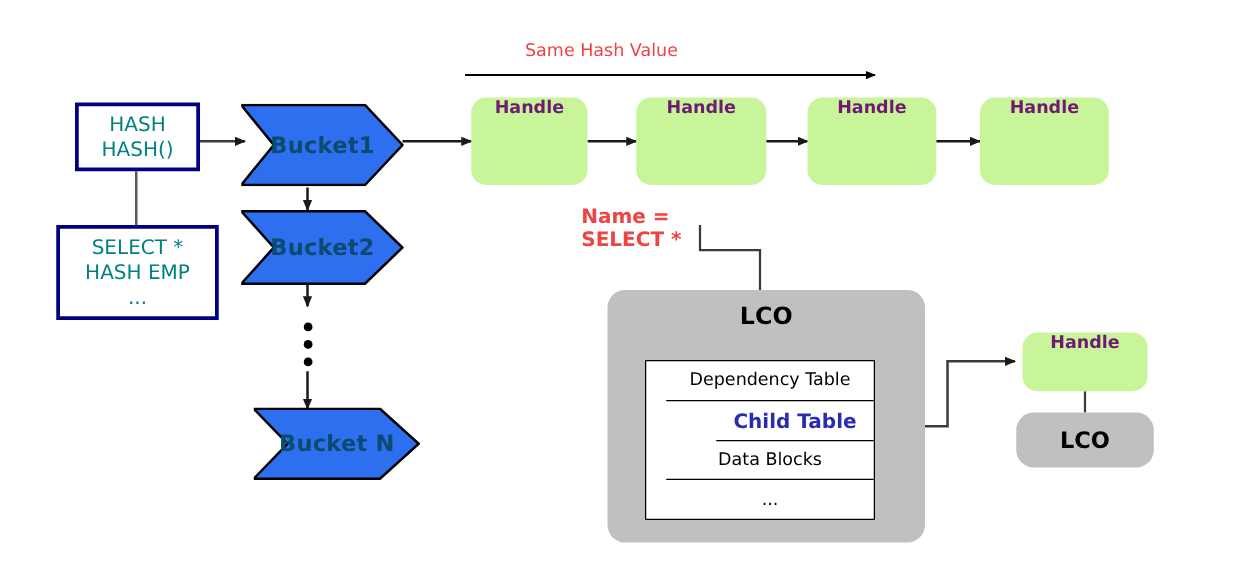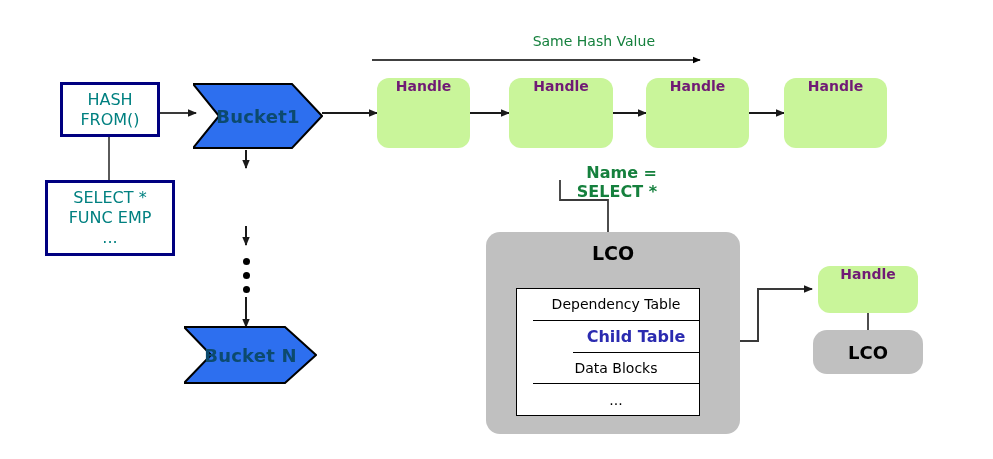--- a/index.html
+++ b/index.html
@@ -104,22 +104,22 @@
   .lcotable .trow.hl{
     color:#2b2bb0;
     font-weight:bold;
     font-size:16px;
     margin-left:40px;
   }
 
   
   .annot{
     position:absolute;
-    color:#15803d;
-    text-align:right;
+    color:#ef4444;
+    text-align:left;
     white-space:nowrap;
   }
   .annot.sameHash{font-size:14px;font-weight:400;}
   .annot.nameeq{font-size:16px;font-weight:bold;line-height:1.18;margin-top:36px;}
   .annot.nameeq .ln{display:block;}
 
   
   .vdots{
     position:absolute;
     display:flex;flex-direction:column;align-items:center;justify-content:space-between;
@@ -163,38 +163,44 @@
 
     <polyline points="560,180 560,200 608,200 608,233" fill="none" stroke="#3a3a3a" stroke-width="1.8"></polyline>
 
     <polyline points="700,341 758,341 758,289 812,289" fill="none" stroke="#3a3a3a" stroke-width="2" marker-end="url(#arw)"></polyline>
 
     <line x1="868" y1="313" x2="868" y2="330" stroke="#3a3a3a" stroke-width="1.8"></line>
   </svg>
 
   <div class="navybox" style="left:60px;top:82px;width:100px;height:55px;">
     <span class="ln">HASH</span>
-    <span class="ln">FROM()</span>
+    <span class="ln">HASH()</span>
   </div>
 
   <div class="navybox" style="left:45px;top:180px;width:130px;height:76px;">
     <span class="ln">SELECT *</span>
-    <span class="ln">FUNC EMP</span>
+    <span class="ln">HASH EMP</span>
     <span class="ln">...</span>
   </div>
 
   <div class="bucket" style="left:193px;top:83px;width:130px;height:66px;">
     <svg class="chev" viewBox="0 0 130 66" preserveAspectRatio="none">
       <polygon points="0,1 99,1 129,33 99,65 0,65 26,33" fill="#2d6fef" stroke="#000000" stroke-width="2"></polygon>
     </svg>
     <span class="lbl">Bucket1</span>
   </div>
 
-
-  <div class="bucket" style="left:184px;top:326px;width:133px;height:58px;justify-content:center;">
+  <div class="bucket" style="left:193px;top:168px;width:130px;height:60px;">
+    <svg class="chev" viewBox="0 0 130 60" preserveAspectRatio="none">
+      <polygon points="0,1 99,1 129,30 99,59 0,59 26,30" fill="#2d6fef" stroke="#000000" stroke-width="2"></polygon>
+    </svg>
+    <span class="lbl">Bucket2</span>
+  </div>
+
+  <div class="bucket" style="left:203px;top:326px;width:133px;height:58px;justify-content:center;">
     <svg class="chev" viewBox="0 0 133 58" preserveAspectRatio="none">
       <polygon points="0,1 101,1 132,29 101,57 0,57 27,29" fill="#2d6fef" stroke="#000000" stroke-width="2"></polygon>
     </svg>
     <span class="lbl">Bucket N</span>
   </div>
 
   <div class="vdots" style="left:242px;top:258px;width:8px;height:35px;">
     <i></i>
       <i></i>
       <i></i>

